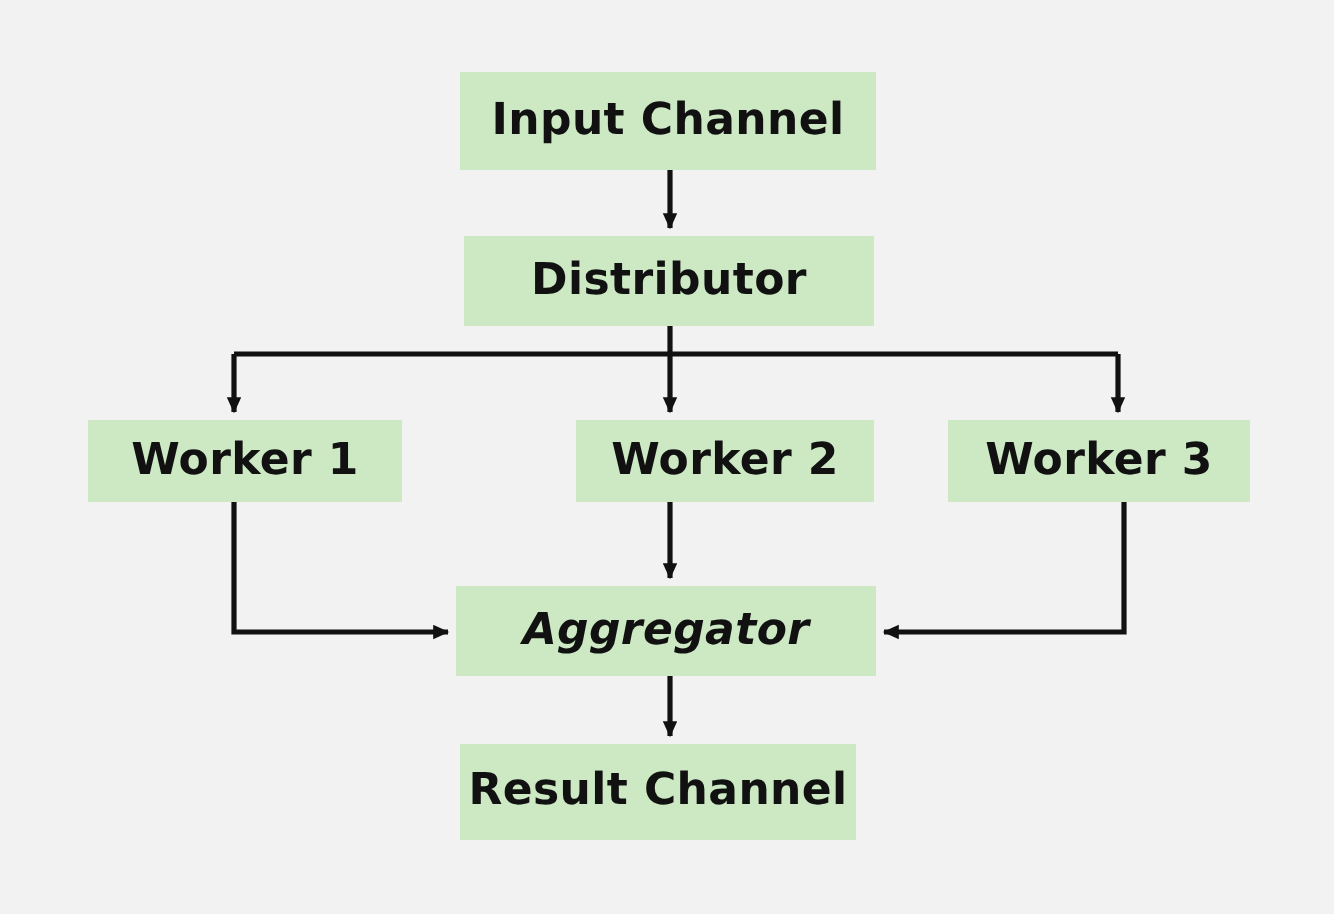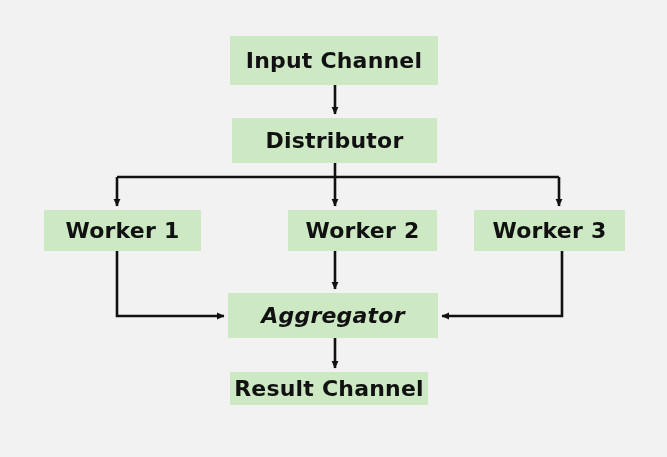--- a/index.html
+++ b/index.html
@@ -112,17 +112,17 @@
   </div>
 
   <div class="node" id="node-worker3" style="left: 474px; top: 210px; width: 151px; height: 41px; background: rgb(204, 233, 196); color: rgb(17, 17, 17);">
     <span class="node-label">Worker 3</span>
   </div>
 
   <div class="node" id="node-aggregator" style="left: 228px; top: 293px; width: 210px; height: 45px; background: rgb(204, 233, 196); color: rgb(17, 17, 17); font-style: italic;">
     <span class="node-label">Aggregator</span>
   </div>
 
-  <div class="node" id="node-result_channel" style="left: 230px; top: 372px; width: 198px; height: 33px; background: rgb(204, 233, 196); color: rgb(17, 17, 17);">
+  <div class="node" id="node-result_channel" style="left: 230px; top: 372px; width: 198px; height: 48px; background: rgb(204, 233, 196); color: rgb(17, 17, 17);">
     <span class="node-label">Result Channel</span>
   </div>
 
 </div>
 
 </body></html>

